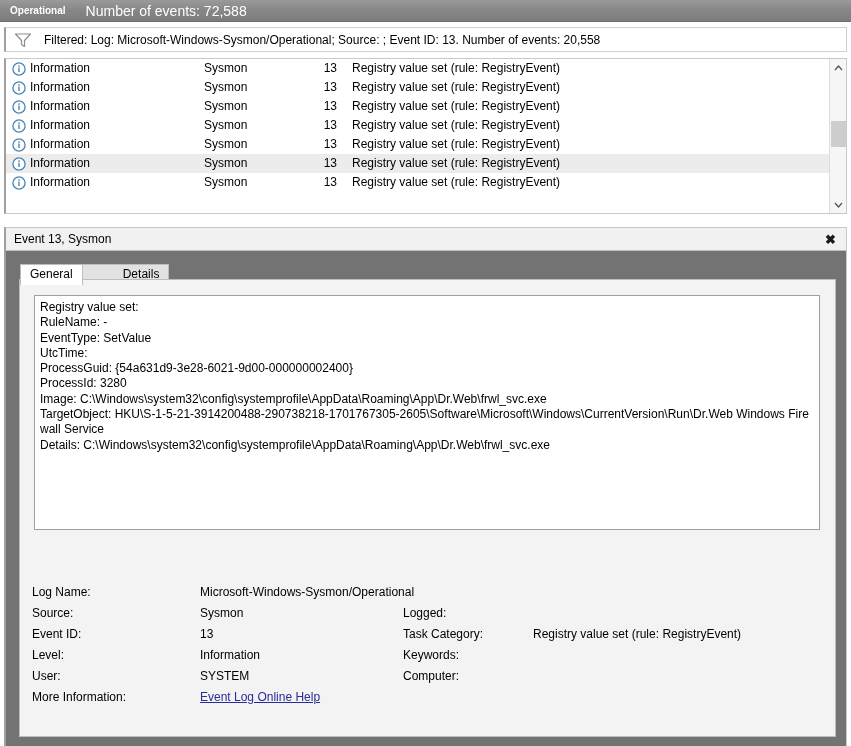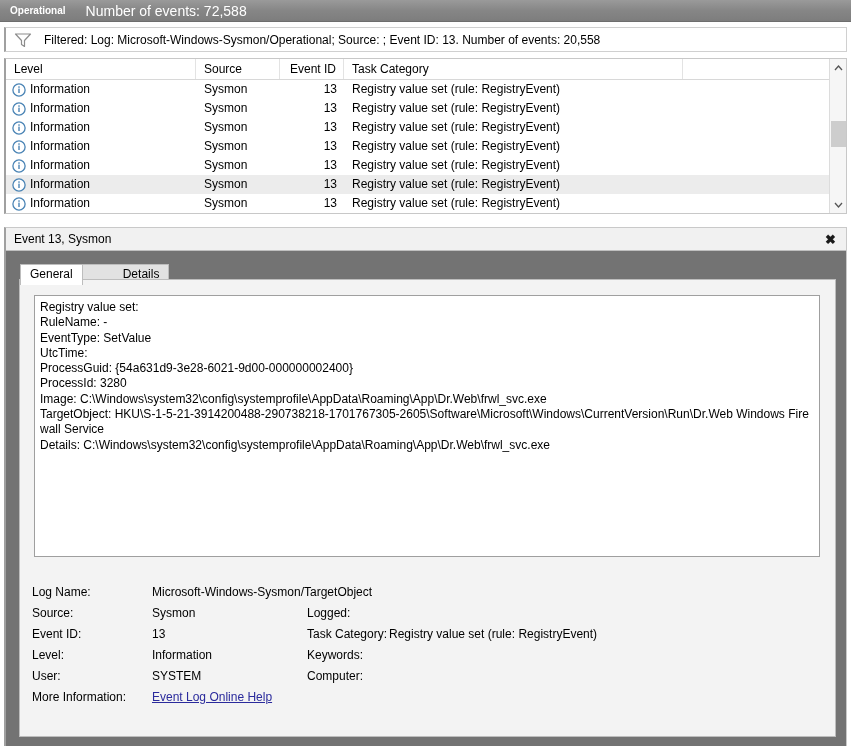--- a/index.html
+++ b/index.html
@@ -220,21 +220,21 @@
     background: #f3f3f3;
     border: 1px solid #bdbdbd;
     box-sizing: border-box;
   }
 
   .textbox {
     position: absolute;
     left: 14px;
     top: 15px;
     width: 786px;
-    height: 262px;
+    height: 235px;
     background: #ffffff;
     border: 1px solid #9f9f9f;
     box-sizing: border-box;
     padding: 4px 5px;
     overflow: hidden;
   }
   .textbox pre {
     margin: 0;
     font-family: "Liberation Sans", sans-serif;
     font-size: 12px;
@@ -246,21 +246,21 @@
 
   
   .meta {
     position: absolute;
     left: 12px;
     top: 301px;
     width: 790px;
     font-size: 12px;
     color: #000;
   }
-  .meta-row { display: flex; height: 21px; align-items: center; }
+  .meta-row { display: flex; height: 21px; align-items: center; gap: 48px; }
   .m-lbl { width: 120px; }
   .m-val { width: 155px; }
   .m-lbl2 { width: 82px; }
   .m-val2 { flex: 1; }
   .meta-link {
     color: #2a2a9c;
     text-decoration: underline;
     cursor: pointer;
   }
 </style>
@@ -274,27 +274,20 @@
 
 <div class="filterbar">
   <svg class="funnel-icon" viewBox="0 0 18 16">
     <polygon points="1.5,2 16.5,2 10.5,8.5 10.5,14.5 7.5,12.5 7.5,8.5" fill="none" stroke="#8d8d8d" stroke-width="1.2" stroke-linejoin="round"></polygon>
   </svg>
   <span class="filter-text">Filtered: Log: Microsoft-Windows-Sysmon/Operational; Source: ; Event ID: 13. Number of events: 20,558</span>
 </div>
 
 <div class="listwrap">
 
-  <div class="list-header">
-    <div class="hcell c-level">Level</div>
-    <div class="hcell c-source">Source</div>
-    <div class="hcell c-eid">Event ID</div>
-    <div class="hcell c-task">Task Category</div>
-    <div class="hcell c-pad"></div>
-  </div>
 
   <div id="rows-container">
       <div class="row">
         <span class="cell c-level">
           <svg class="info-icon" viewBox="0 0 14 14">
             <circle cx="7" cy="7" r="6.1" fill="#ffffff" stroke="#4a84b5" stroke-width="1.3"></circle>
             <rect x="6.3" y="5.6" width="1.4" height="4.4" fill="#4a84b5"></rect>
             <rect x="6.3" y="3.3" width="1.4" height="1.5" fill="#4a84b5"></rect>
           </svg>
           <span>Information</span>
@@ -421,21 +414,21 @@
 ProcessId: 3280
 Image: C:\Windows\system32\config\systemprofile\AppData\Roaming\App\Dr.Web\frwl_svc.exe
 TargetObject: HKU\S-1-5-21-3914200488-290738218-1701767305-2605\Software\Microsoft\Windows\CurrentVersion\Run\Dr.Web Windows Firewall Service
 Details: C:\Windows\system32\config\systemprofile\AppData\Roaming\App\Dr.Web\frwl_svc.exe</pre>
     </div>
 
     <div class="meta">
 
       <div class="meta-row">
         <span class="m-lbl">Log Name:</span>
-        <span class="m-val2">Microsoft-Windows-Sysmon/TargetObject</span>
+        <span class="m-val2">Microsoft-Windows-Sysmon/Operational</span>
       </div>
 
       <div class="meta-row">
         <span class="m-lbl">Source:</span>
         <span class="m-val">Sysmon</span>
         <span class="m-lbl2">Logged:</span>
         <span class="m-val2"></span>
       </div>
 
       <div class="meta-row">

